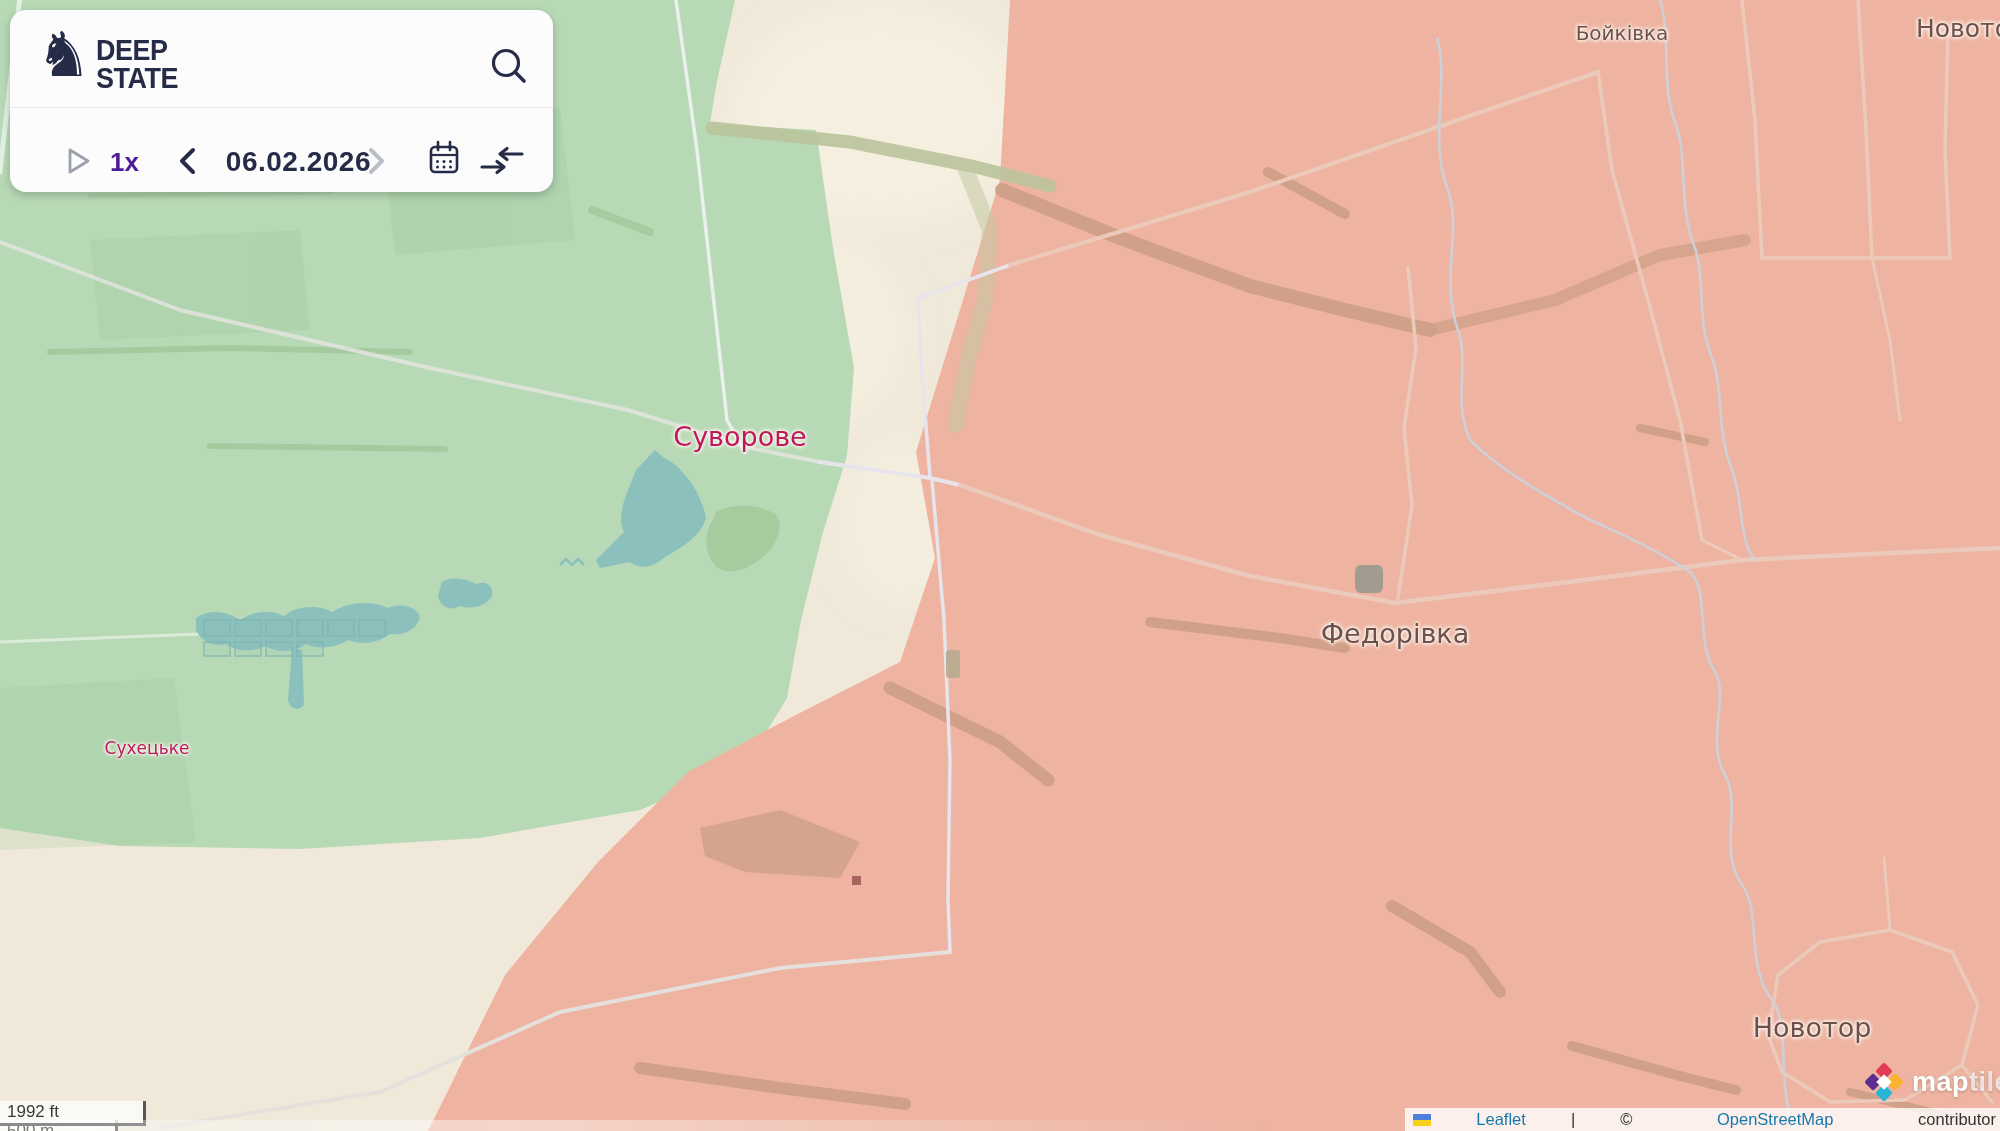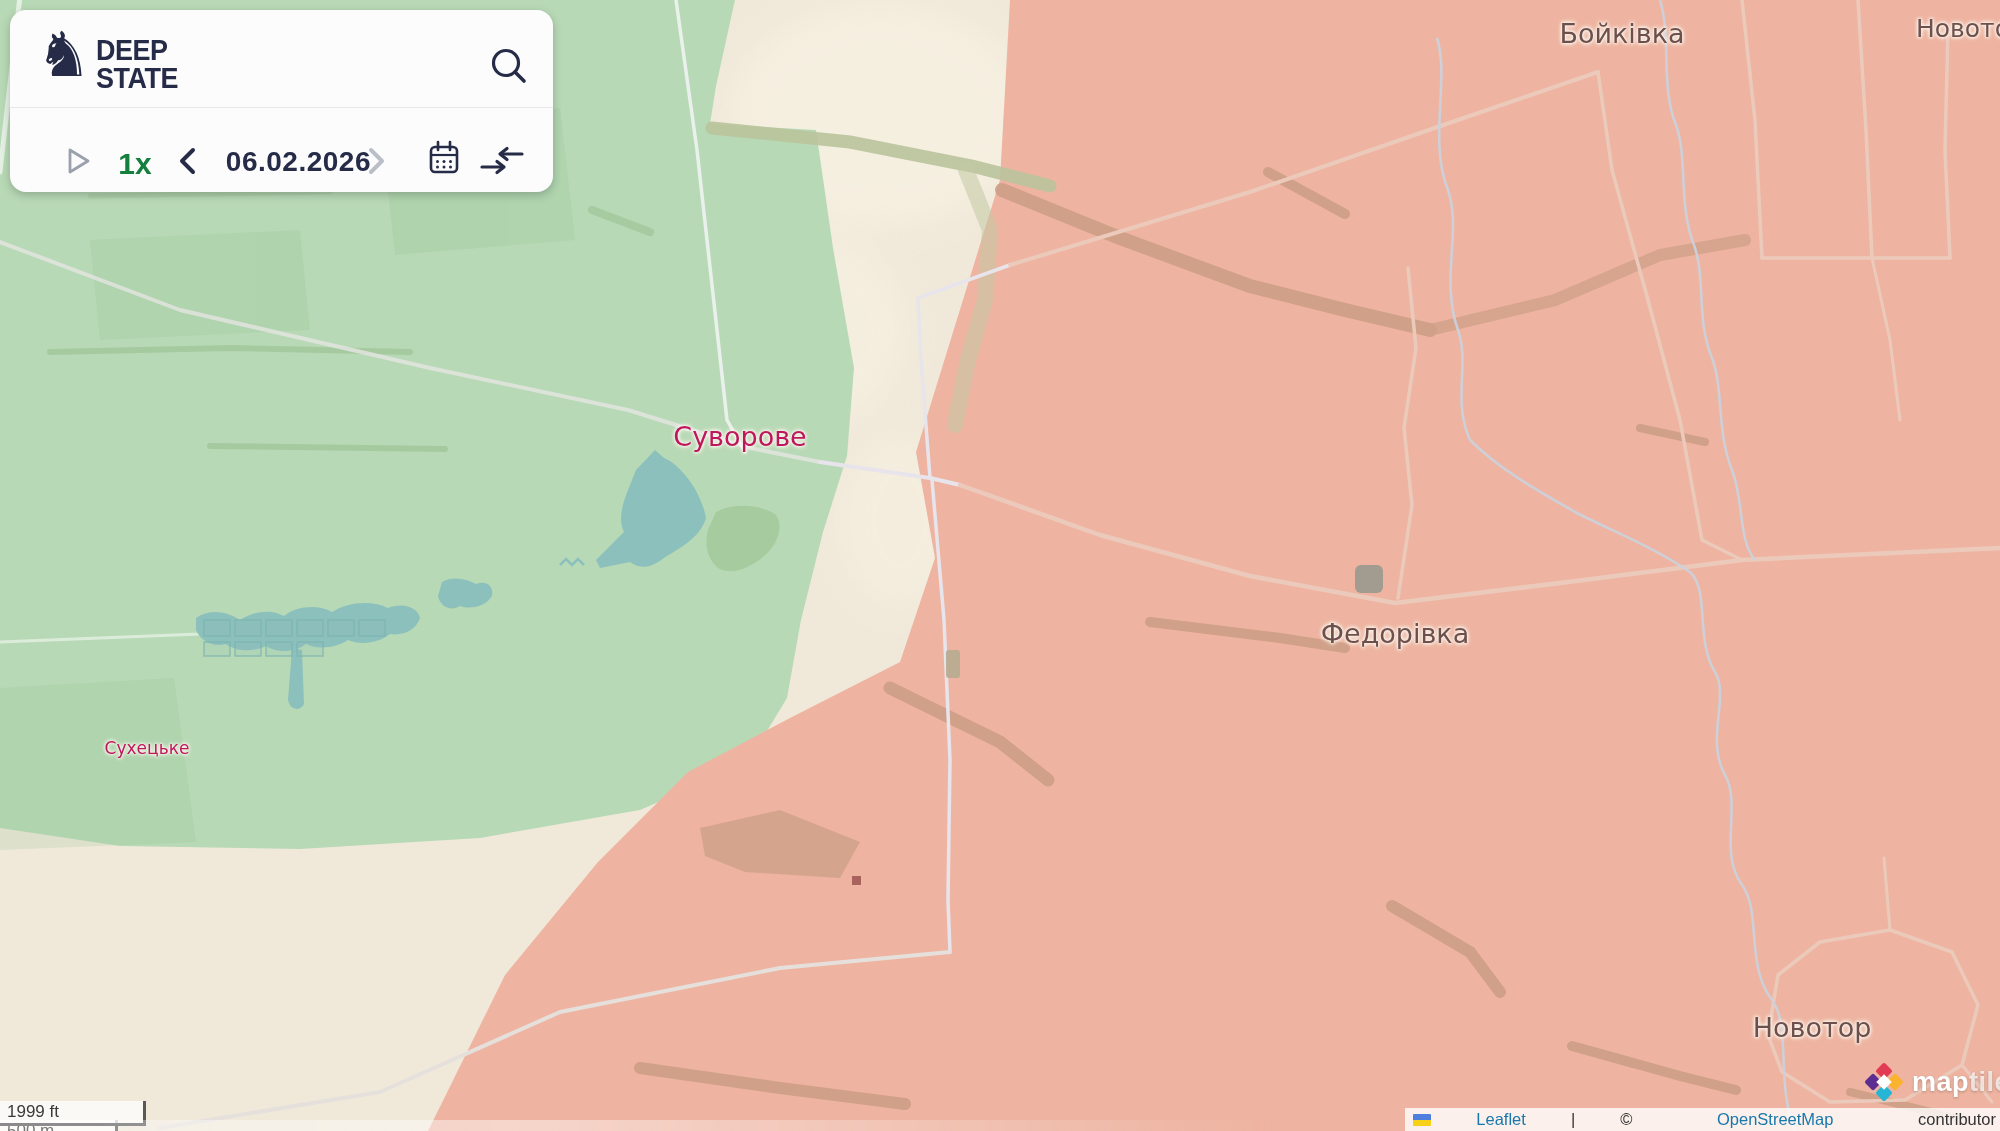--- a/index.html
+++ b/index.html
@@ -16,22 +16,22 @@
 
   
   #card{position:absolute;left:10px;top:10px;width:543px;height:182px;background:#fcfcfd;
         border-radius:16px;box-shadow:0 3px 10px rgba(0,0,0,.22);}
   #card .divider{position:absolute;left:0;top:97px;width:100%;height:1px;background:#e7e7ec;}
   #brand-knight{position:absolute;left:26px;top:10px;font-family:"DejaVu Sans",sans-serif;
         font-size:62px;line-height:70px;color:#262b47;}
   #brand-text{position:absolute;left:86px;top:26px;font-size:29px;font-weight:bold;
         line-height:28px;letter-spacing:-.5px;color:#262b47;transform:scaleX(.93);
         transform-origin:left center;}
-  #speed{position:absolute;left:100px;top:137px;width:50px;text-align:center;
-        font-size:30px;font-weight:bold;color:#15803d;}
+  #speed{position:absolute;left:100px;top:137px;width:50px;
+        font-size:26px;font-weight:bold;color:#4c1d95;}
   #datebox{position:absolute;left:201px;top:136px;width:160px;text-align:right;
         font-size:28px;font-weight:bold;letter-spacing:.5px;color:#262b47;}
   .hit{cursor:pointer;}
 
   
   .scalebox{position:absolute;left:0;background:rgba(255,255,255,.72);color:#3a3a3a;
         font-size:17px;line-height:21px;padding-left:7px;box-sizing:border-box;
         border-right:3px solid #585858;border-bottom:3px solid #585858;}
   #scale-m{top:1077px;width:118px;height:24px;margin-top:43px;}
   #scale-ft{top:1101px;width:146px;height:25px;}
@@ -160,21 +160,21 @@
         <rect x="297" y="642" width="26" height="14"></rect>
     </g>
 
     <g>
       <rect x="1355" y="565" width="28" height="28" rx="6" fill="#a29b8f"></rect>
       <rect x="852" y="876" width="9" height="9" fill="#a8645c"></rect>
       <rect x="946" y="650" width="14" height="28" rx="3" fill="#b5ab90" opacity=".9"></rect>
     </g>
   </svg>
 
-  <div class="place occ" style="left:1610px;top:33px;font-size:27px;padding-left:24px;">Бойківка</div>
+  <div class="place occ" style="left:1610px;top:33px;font-size:20px;padding-left:24px;">Бойківка</div>
   <div class="place occ" style="left:1916px;top:14px;font-size:25px;transform:none;">Новотор</div>
   <div class="place free" style="left:740px;top:436px;font-size:27px;">Суворове</div>
   <div class="place free" style="left:127px;top:748px;font-size:17px;padding-left:40px;">Сухецьке</div>
   <div class="place occ" style="left:1395px;top:601px;font-size:27px;margin-top:32px;">Федорівка</div>
   <div class="place occ" style="left:1812px;top:1027px;font-size:27px;">Новотор</div>
 
   <div id="card">
     <span id="brand-knight">♞</span>
     <div id="brand-text">
       <div>DEEP</div>
@@ -221,21 +221,21 @@
 
     <svg class="hit" style="position:absolute;left:464px;top:128px;" width="56" height="44" viewBox="0 0 56 44">
       <line x1="8" y1="29" x2="28" y2="29" stroke="#262b47" stroke-width="3.2" stroke-linecap="round"></line>
       <path d="M23,23.5 L30,29 L23,34.5" fill="none" stroke="#262b47" stroke-width="3.2" stroke-linecap="round" stroke-linejoin="round"></path>
       <line x1="48" y1="16" x2="28" y2="16" stroke="#262b47" stroke-width="3.2" stroke-linecap="round"></line>
       <path d="M33,10.5 L26,16 L33,21.5" fill="none" stroke="#262b47" stroke-width="3.2" stroke-linecap="round" stroke-linejoin="round"></path>
     </svg>
   </div>
 
   <div id="scale-m" class="scalebox">500 m</div>
-  <div id="scale-ft" class="scalebox">1999 ft</div>
+  <div id="scale-ft" class="scalebox">1992 ft</div>
 
   <div id="maptiler">
     <svg width="44" height="48" viewBox="0 0 44 48">
       <g transform="translate(22,24) rotate(45)">
         <rect x="-14" y="-14" width="12.5" height="12.5" rx="2" fill="#e23c55"></rect>
         <rect x="1.5" y="-14" width="12.5" height="12.5" rx="2" fill="#f9b32f"></rect>
         <rect x="1.5" y="1.5" width="12.5" height="12.5" rx="2" fill="#25b6d5"></rect>
         <rect x="-14" y="1.5" width="12.5" height="12.5" rx="2" fill="#5d2e91"></rect>
         <rect x="-5.5" y="-5.5" width="11" height="11" fill="#ffffff"></rect>
       </g>

